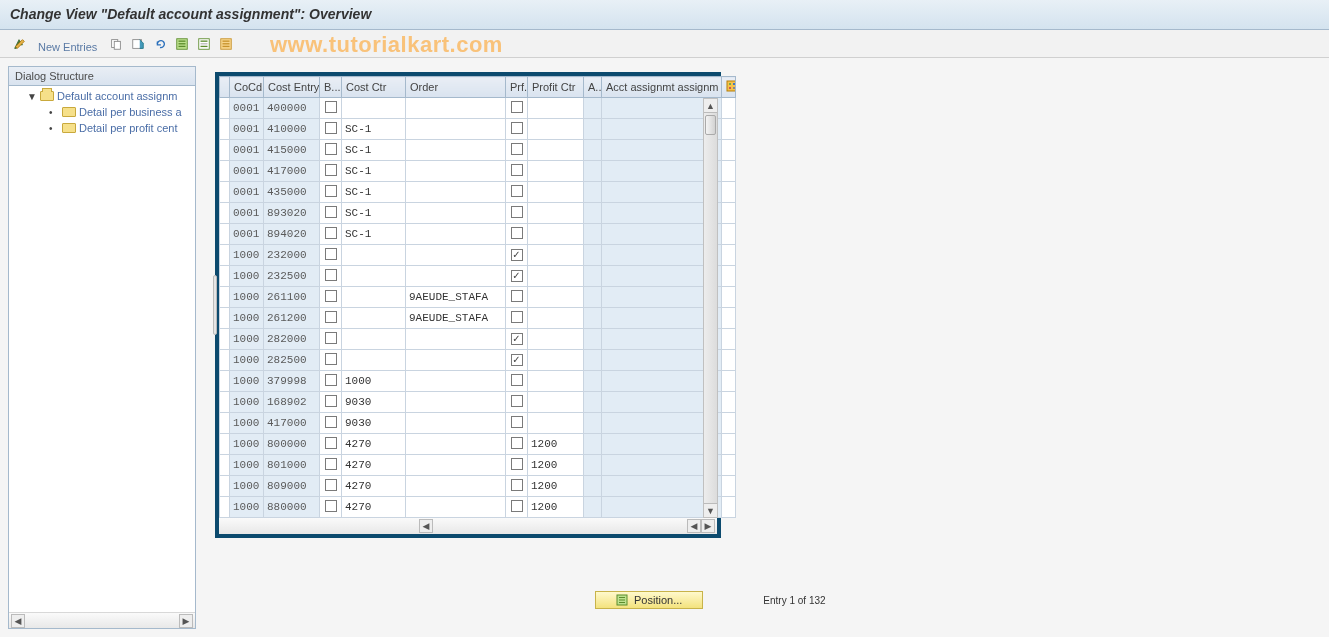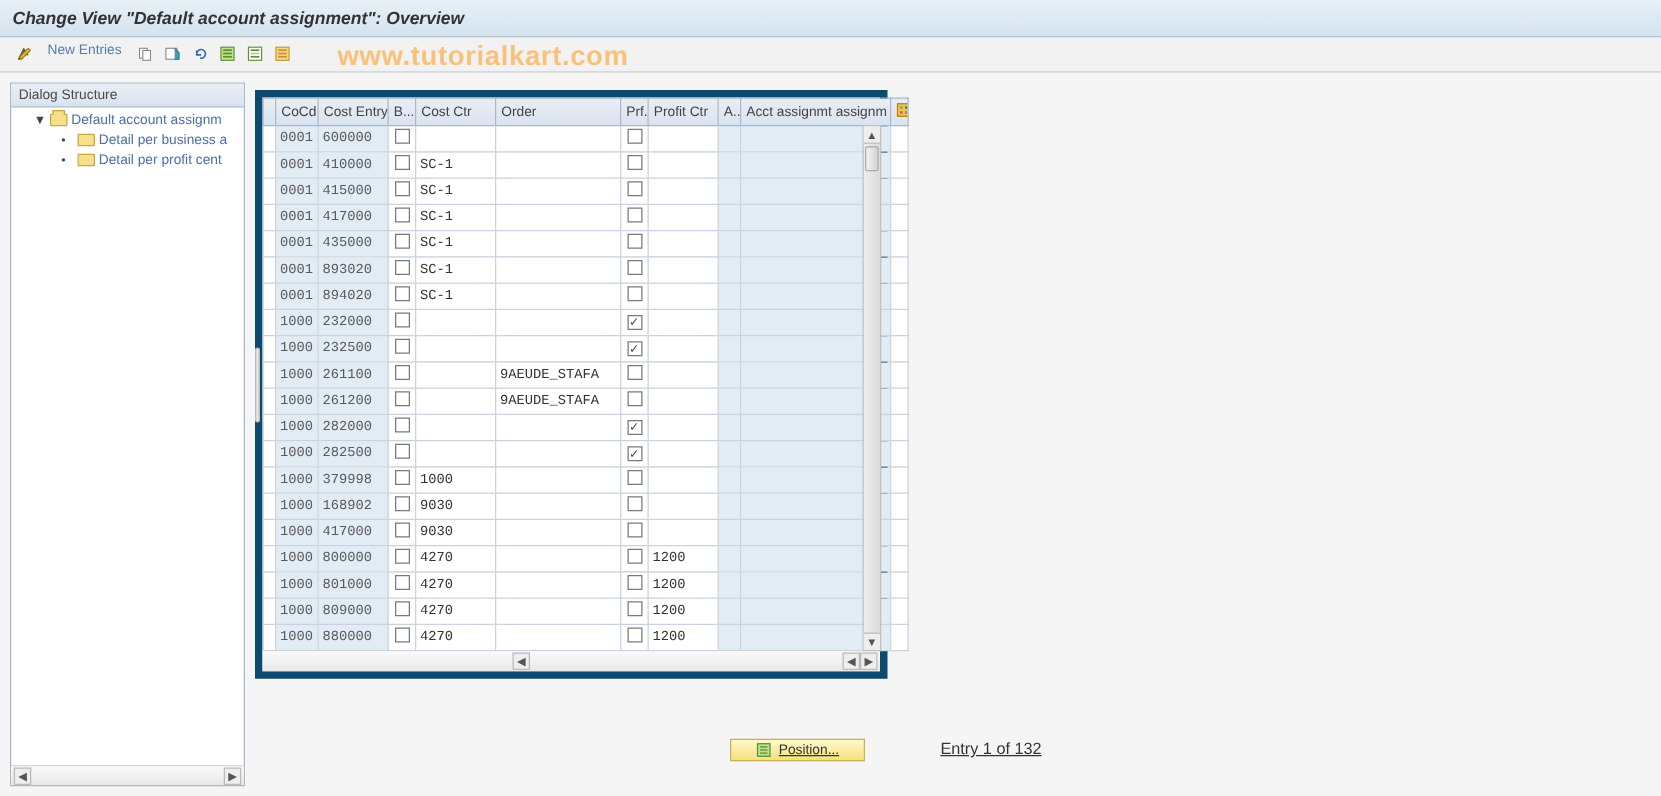--- a/index.html
+++ b/index.html
@@ -15,21 +15,21 @@
       font-size: 14px;
       color: #333;
     }
     
     .toolbar {
       height: 28px;
       background: #f2f2f2;
       border-bottom: 1px solid #d0d0d0;
       padding: 4px 10px;
       display: flex;
-      align-items: flex-start;
+      align-items: flex-end;
       gap: 4px;
       position: relative;
     }
     .toolbar .icon-btn {
       width: 18px;
       height: 18px;
       display: inline-flex;
       align-items: center;
       justify-content: center;
       cursor: pointer;
@@ -49,21 +49,21 @@
       font-weight: bold;
       color: rgba(255,145,0,0.5);
       letter-spacing: 0.5px;
       pointer-events: none;
     }
 
     .main {
       display: flex;
       height: calc(100% - 58px);
       padding: 8px;
-      gap: 8px;
+      gap: 19px;
     }
 
     .tree-panel {
       width: 188px;
       border: 1px solid #a5b9cc;
       background: #fff;
       display: flex;
       flex-direction: column;
       position: relative;
     }
@@ -107,21 +107,21 @@
     .sb-btn { width: 14px; height: 14px; display:inline-flex; align-items:center; justify-content:center; font-size:9px; color:#555; background:#eee; border:1px solid #bbb; }
 
     .table-area {
       flex: 1;
       position: relative;
       padding: 6px 6px 0 0;
     }
     .table-wrap {
       position: relative;
       width: 506px;
-      border: 6px solid #0c4a6e;
+      border: 4px solid #0c4a6e;
     }
     .grip {
       position: absolute;
       left: -6px;
       top: 50%;
       transform: translateY(-50%);
       width: 4px;
       height: 60px;
       background: #e5e5e5;
       border: 1px solid #bbb;
@@ -186,35 +186,35 @@
       display:flex; flex-direction:column; justify-content:space-between;
     }
     .vsb .thumb { position:absolute; top:16px; height:20px; left:1px; right:1px; background: linear-gradient(to right,#f4f4f4,#d2d2d2); border:1px solid #aaa; border-radius:2px; }
 
     .footer {
       position: absolute;
       left: 200px;
       bottom: 20px;
       width: 580px;
       display: flex;
+      align-items: center;
       gap: 60px;
-      text-decoration: underline;
     }
     .position-btn {
       margin-left: 180px;
       background: linear-gradient(to bottom, #fff9cc 0%, #f3e27d 100%);
       border: 1px solid #c8b34a;
       padding: 2px 20px;
       font-size: 11px;
       display: inline-flex;
       align-items: center;
       gap: 6px;
       cursor: pointer;
     }
-    .entry-text { font-size: 13px; color: #333; }
+    .entry-text { font-size: 10px; color: #333; }
 
     .ico-svg { width: 14px; height: 14px; }
   </style>
 </head>
 <body>
 
 <div class="title-bar">
   <span>Change View "Default account assignment": Overview</span>
 </div>
 
@@ -334,21 +334,21 @@
                   <rect x="3" y="7" width="2" height="2" fill="#c55"></rect>
                   <rect x="7" y="7" width="2" height="2" fill="#888"></rect>
                 </svg>
             </th>
           </tr>
         </thead>
         <tbody id="tbody">
             <tr>
               <td class="rowsel"></td>
               <td class="ro">0001</td>
-              <td class="ro">600000</td>
+              <td class="ro">400000</td>
               <td class="cb"><span class="chk"></span></td>
               <td></td>
               <td></td>
               <td class="cb"><span class="chk"></span></td>
               <td></td>
               <td class="ro"></td>
               <td class="ro"></td>
               <td class="vsb-track"></td>
             </tr>
             <tr>

